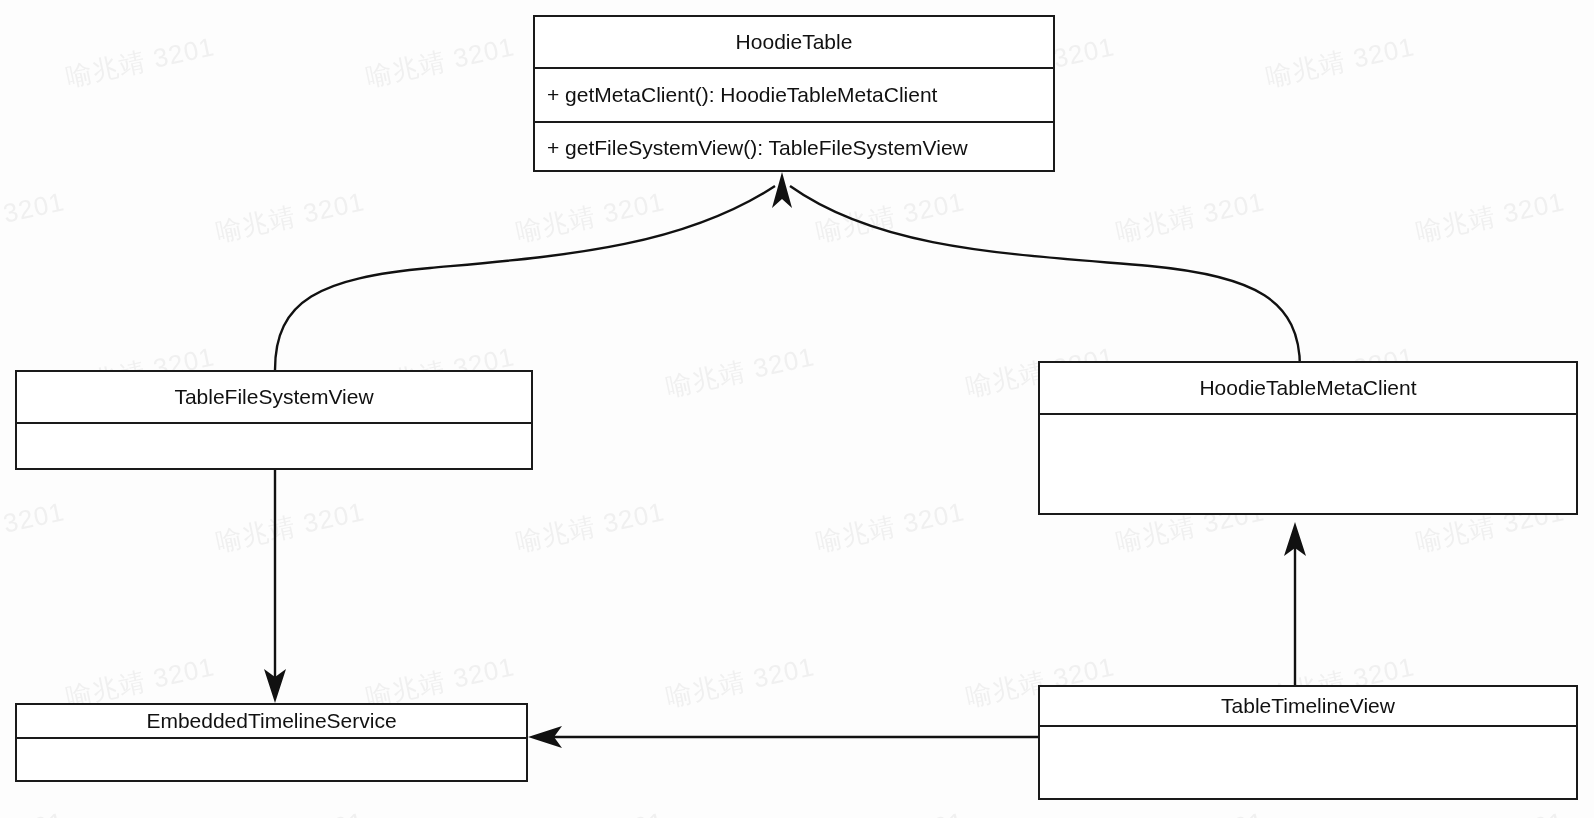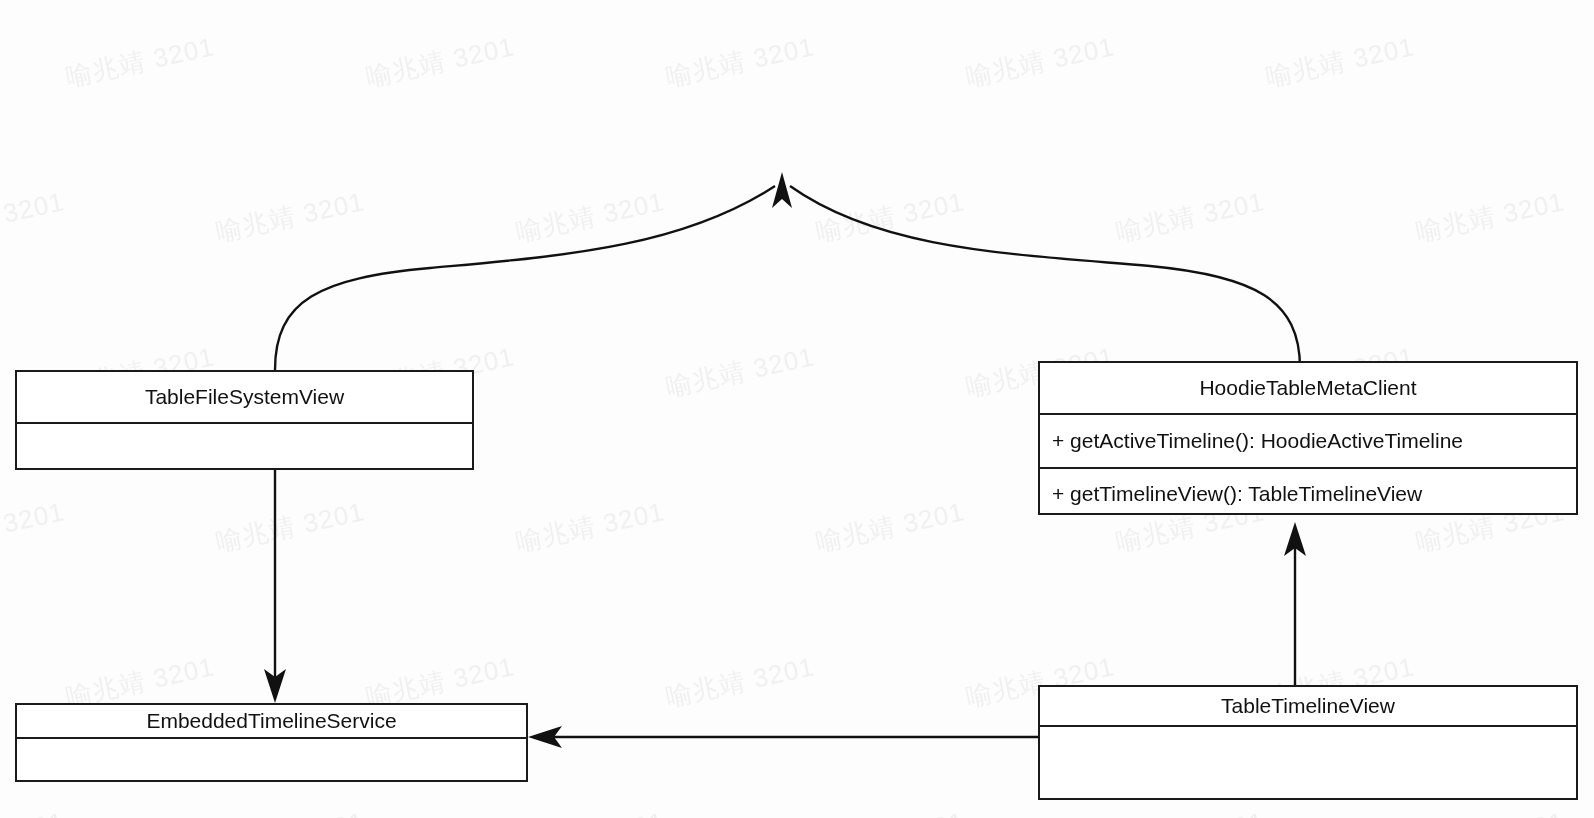--- a/index.html
+++ b/index.html
@@ -143,32 +143,35 @@
     <line x1="275" y1="470" x2="275" y2="684" stroke="#111111" stroke-width="2.4"></line>
     <path d="M 275 703 L 264 669 L 275 677 L 286 669 Z" fill="#111111"></path>
 
     <line x1="1295" y1="685" x2="1295" y2="541" stroke="#111111" stroke-width="2.4"></line>
     <path d="M 1295 522 L 1284 556 L 1295 548 L 1306 556 Z" fill="#111111"></path>
 
     <line x1="1038" y1="737" x2="547" y2="737" stroke="#111111" stroke-width="2.4"></line>
     <path d="M 528 737 L 562 726 L 554 737 L 562 748 Z" fill="#111111"></path>
   </svg>
 
+  <div class="uml-class" style="left:533px; top:15px; width:522px; height:157px;">
+    <div class="uml-name">HoodieTable</div>
+    <div class="uml-members">
+      <div class="uml-member">+ getMetaClient(): HoodieTableMetaClient</div>
+      <div class="uml-member">+ getFileSystemView(): TableFileSystemView</div>
+    </div>
+  </div>
 
-  <div class="uml-class" style="left:15px; top:370px; width:459px; height:100px;">
+  <div class="uml-class" style="left:15px; top:370px; width:518px; height:100px;">
     <div class="uml-name">TableFileSystemView</div>
     <div class="uml-members empty"></div>
   </div>
 
   <div class="uml-class" style="left:1038px; top:361px; width:540px; height:154px;">
     <div class="uml-name">HoodieTableMetaClient</div>
-    <div class="uml-members">
-      <div class="uml-member">+ getActiveTimeline(): HoodieActiveTimeline</div>
-      <div class="uml-member">+ getTimelineView(): TableTimelineView</div>
-    </div>
   </div>
 
   <div class="uml-class" style="left:15px; top:703px; width:513px; height:79px;">
     <div class="uml-name" style="height:34px;">EmbeddedTimelineService</div>
     <div class="uml-members empty"></div>
   </div>
 
   <div class="uml-class" style="left:1038px; top:685px; width:540px; height:115px;">
     <div class="uml-name" style="height:40px;">TableTimelineView</div>
     <div class="uml-members empty"></div>

